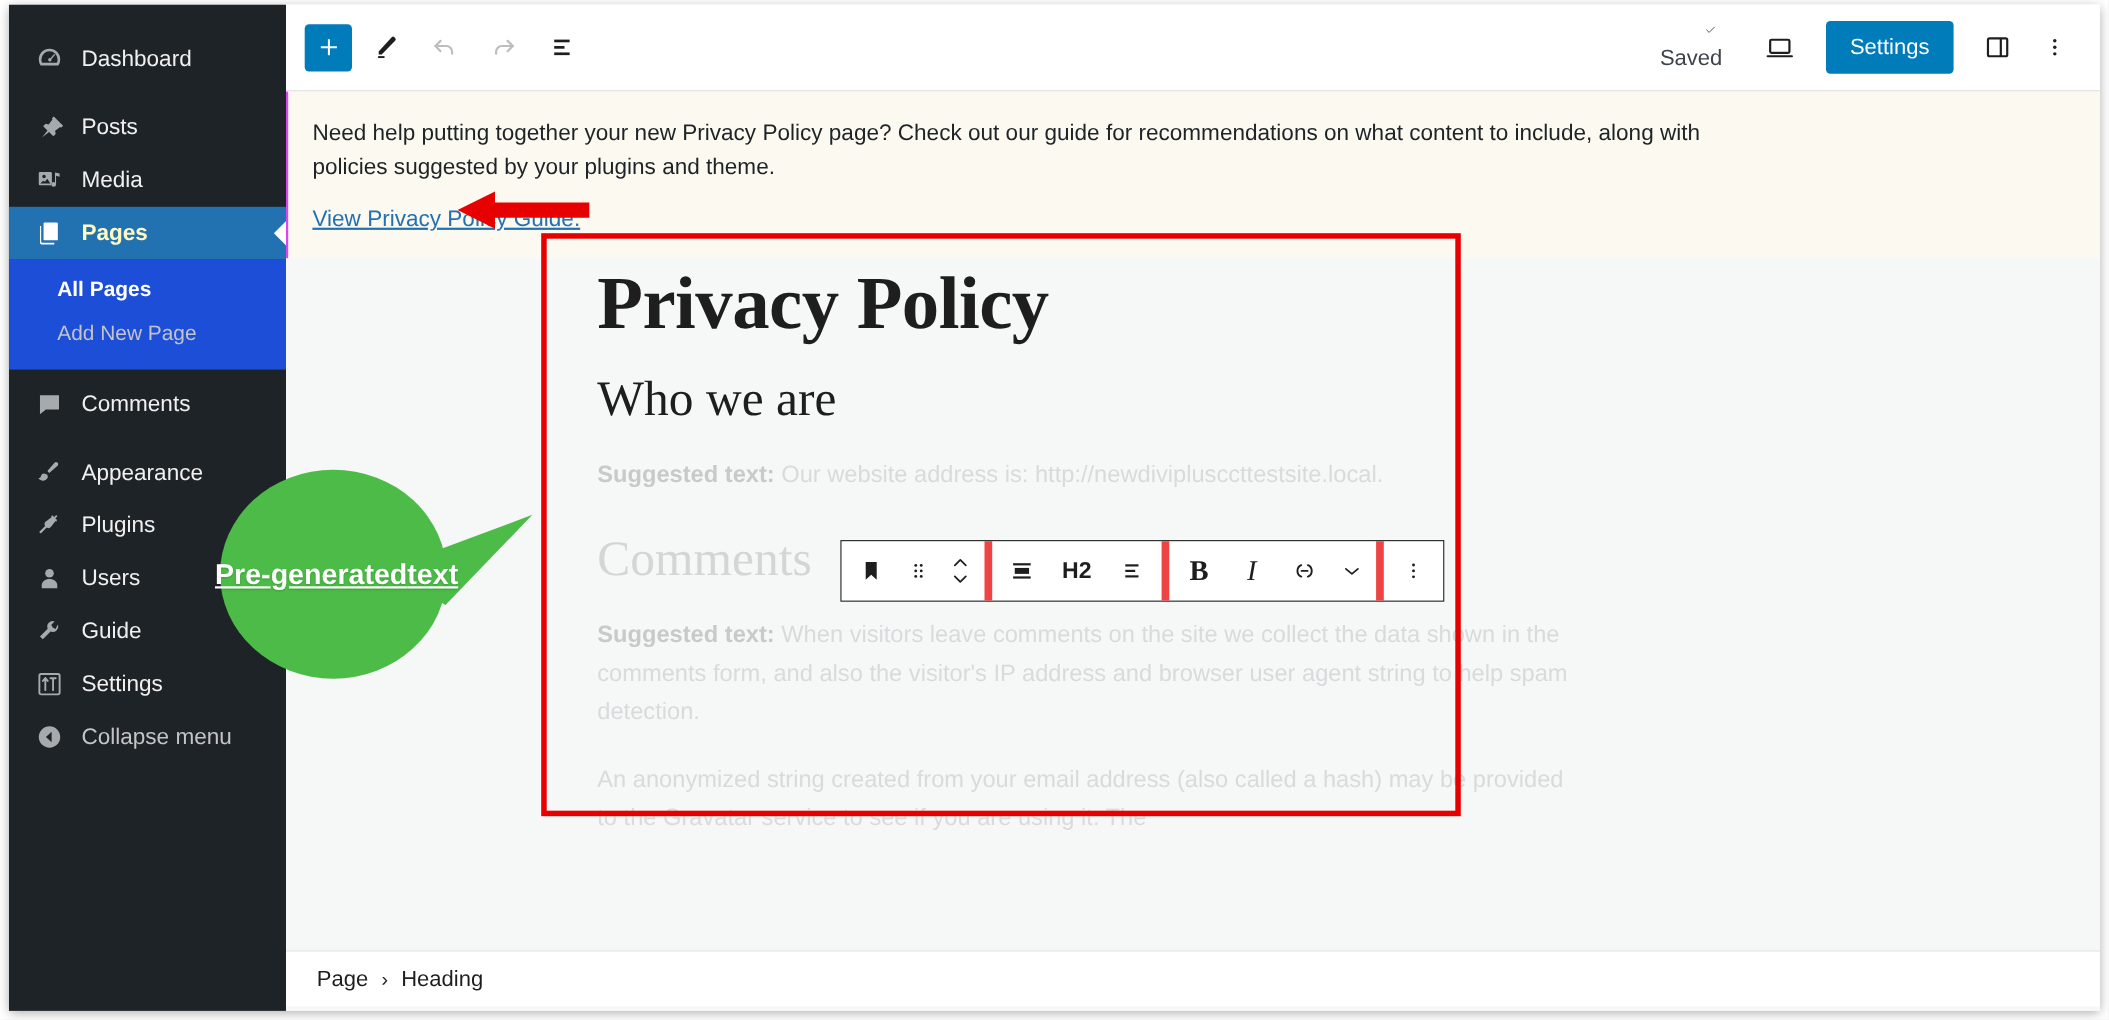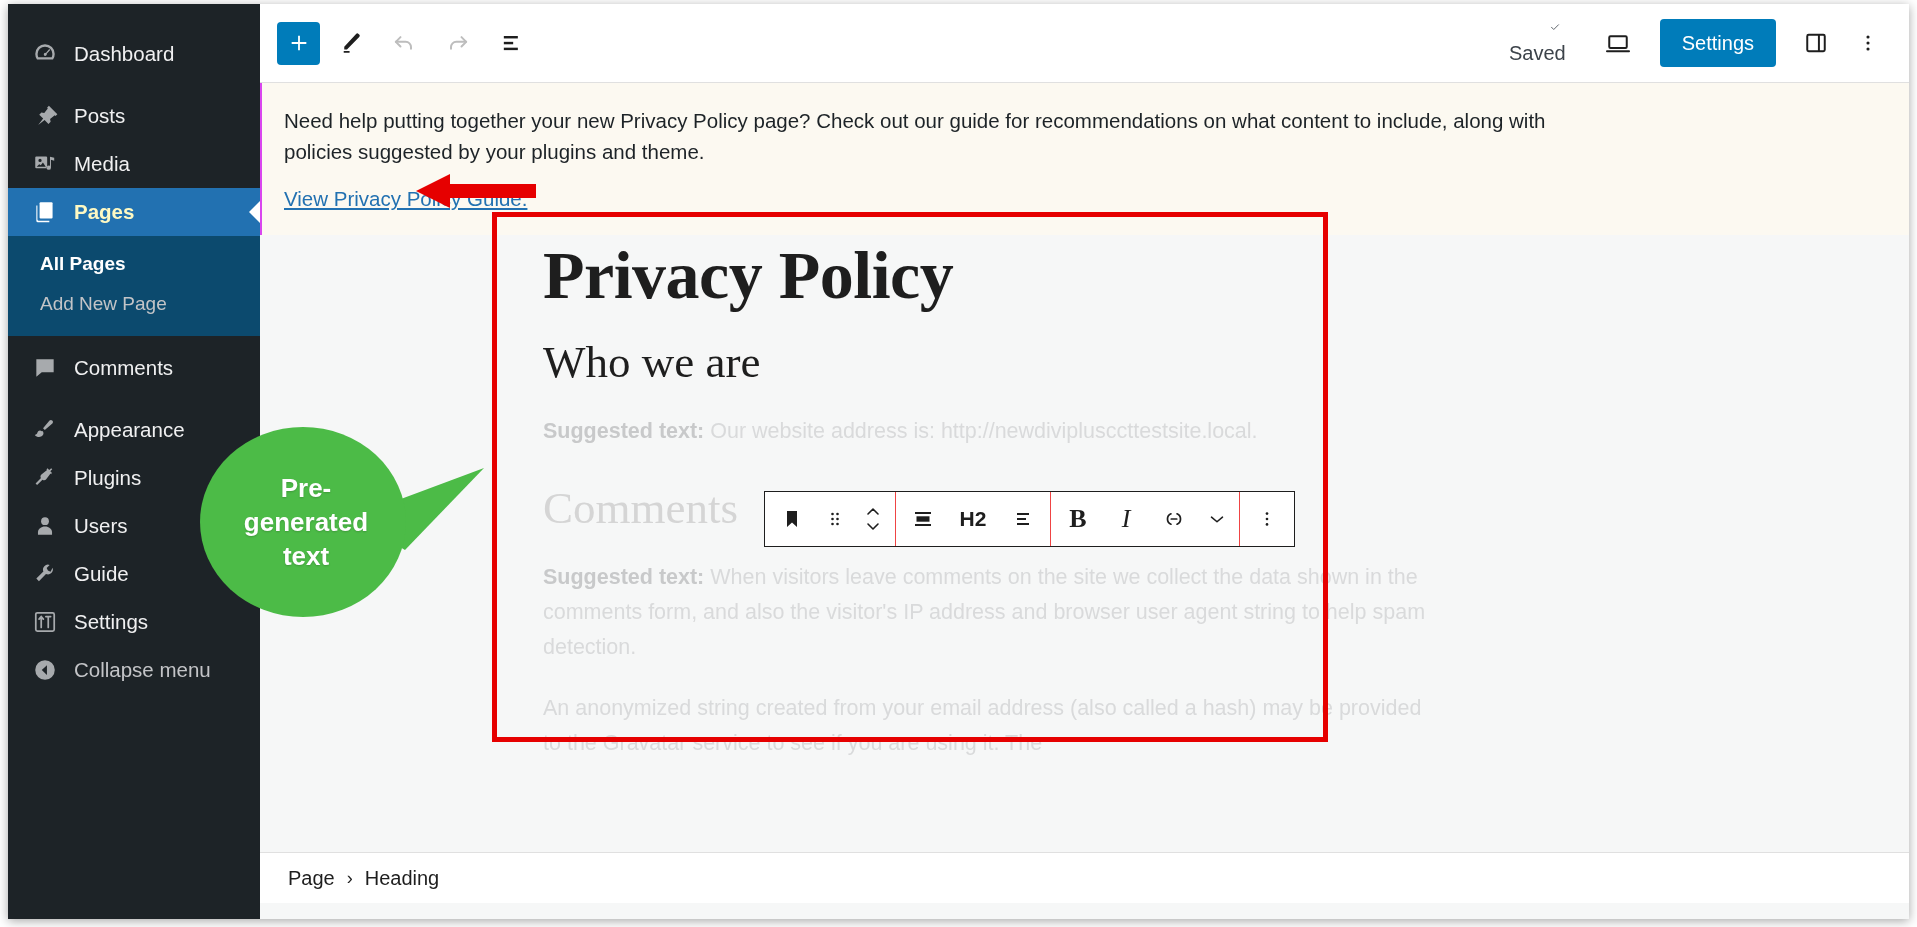--- a/index.html
+++ b/index.html
@@ -60,22 +60,22 @@
   .menu-item.current::after {
     content: "";
     position: absolute;
     right: -1px; top: 50%;
     transform: translateY(-50%);
     border-style: solid;
     border-width: 12px 12px 12px 0;
     border-color: transparent #fff transparent transparent;
   }
   .submenu {
-    background: #0c4a6e;
-    padding: 8px 0 12px 4px;
+    background: #1d4ed8;
+    padding: 8px 0 12px 16px;
   }
   .submenu .sub-item {
     padding: 9px 0 9px 28px;
     font-size: 19px;
     color: #c3c4c7;
     cursor: pointer;
   }
   .submenu .sub-item.active { color: #fff; font-weight: 700; }
   .menu-gap { height: 14px; }
 
@@ -197,41 +197,41 @@
     position: absolute;
     left: 504px; top: 256px;
     height: 56px;
     background: #fff;
     border: 1px solid #1e1e1e;
     display: flex; align-items: stretch;
     z-index: 20;
   }
   .bt-group {
     display: flex; align-items: center;
-    border-right: 1px solid #ef4444;
+    border-right: 7px solid #ef4444;
     padding: 0 3px;
   }
   .bt-group:last-child { border-right: none; }
   .bt-btn {
     width: 48px; height: 54px;
     background: none; border: none; cursor: pointer;
     display: flex; align-items: center; justify-content: center;
   }
   .bt-btn.narrow { width: 38px; }
   .bt-h2 {
     font-size: 21px; font-weight: 700; color: #1e1e1e;
     font-family: "Liberation Sans", sans-serif;
     width: 52px; height: 54px;
     background: none; border: none; cursor: pointer;
   }
 
   
   .ed-footer {
     position: absolute;
-    left: 0; bottom: 16px;
+    left: 0; bottom: 4px;
     width: 1649px; height: 51px;
     background: #fff;
     border-top: 1px solid #e0e0e0;
     display: flex; align-items: center;
     padding-left: 28px;
     gap: 12px;
   }
   .crumb { font-size: 20px; color: #1e1e1e; cursor: pointer; }
   .crumb-sep { font-size: 18px; color: #1e1e1e; }
 
@@ -253,30 +253,31 @@
   .bubble {
     position: absolute;
     left: 192px; top: 418px;
     width: 290px; height: 200px;
     z-index: 45;
   }
   .bubble-text {
     position: absolute;
     left: 192px; top: 418px;
     width: 212px; height: 200px;
-    display: flex; flex-direction: column;
+    display: flex; flex-direction: row;
     align-items: center; justify-content: center;
     color: #fff;
     font-size: 26px;
     font-weight: 700;
     line-height: 1.32;
     text-align: center;
     z-index: 46;
     pointer-events: none;
     text-shadow: 0 1px 2px rgba(0,0,0,.18);
+    text-decoration: underline;
   }
 </style>
 </head>
 <body>
 
 <div id="screen">
  <div class="page-frame">
 
   <nav class="adminmenu">
 

